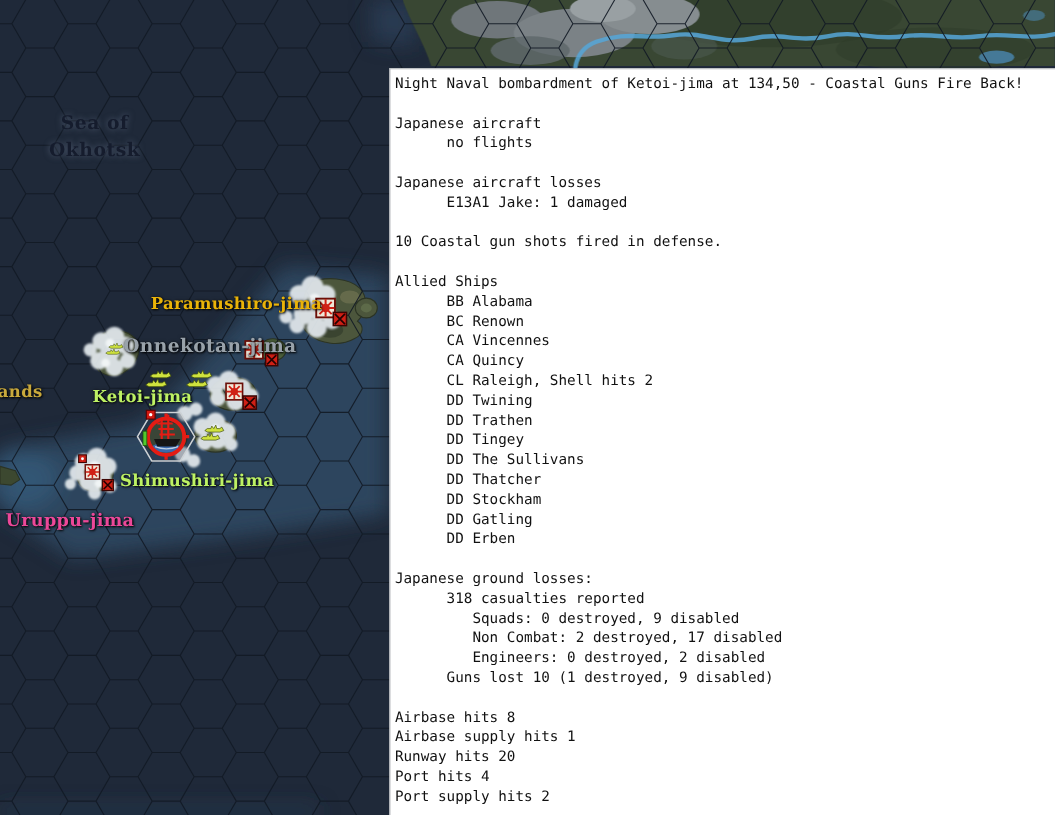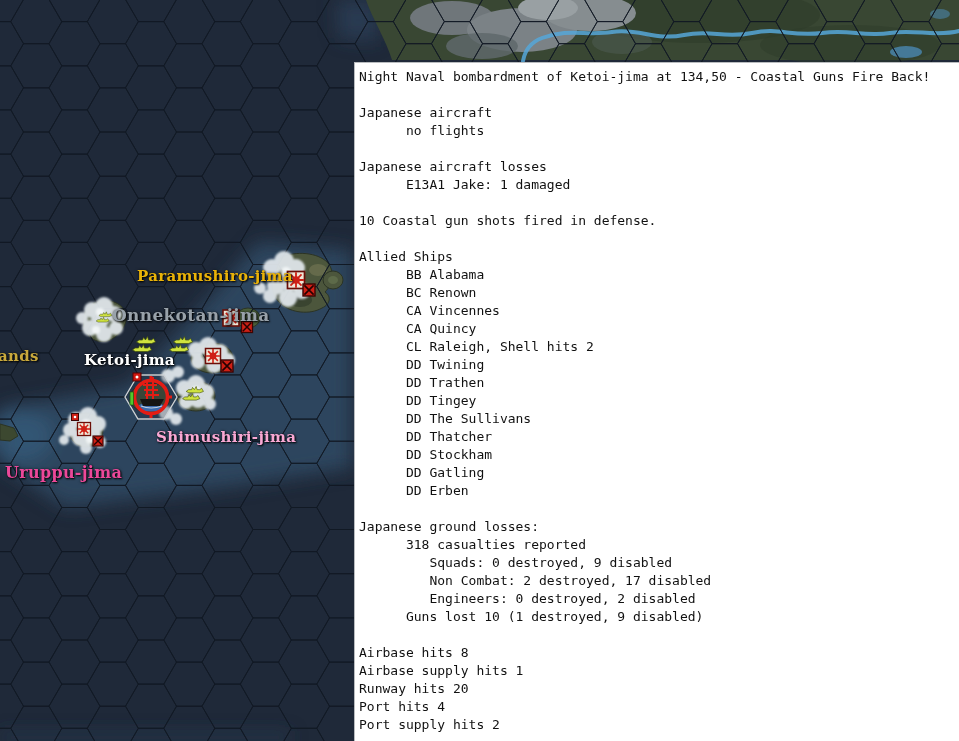--- a/index.html
+++ b/index.html
@@ -193,25 +193,29 @@
     <g>
       <rect x="954" y="255" width="5" height="15" fill="#b5ac94"></rect>
       <rect x="954" y="270" width="5" height="70" fill="#8e8e80"></rect>
       <rect x="954" y="340" width="5" height="75" fill="#3f4a38"></rect>
       <rect x="954" y="415" width="5" height="115" fill="#3e70a4"></rect>
       <rect x="954" y="530" width="5" height="7" fill="#e3e6e8"></rect>
       <rect x="954" y="537" width="5" height="204" fill="url(#sliverFade)"></rect>
     </g>
   </svg>
 
+  <div class="sea-label">
+    <div>Sea of</div>
+    <div>Okhotsk</div>
+  </div>
   <div id="map-labels">
       <div class="map-label" style="left: 137px; top: 267px; font-size: 15px; color: #eab308;">Paramushiro-jima</div>
       <div class="map-label" style="left: 112px; top: 305px; font-size: 17px; color: rgb(153, 162, 170);">Onnekotan-jima</div>
-      <div class="map-label" style="left: 84px; top: 351px; font-size: 15px; color: #ffffff;">Ketoi-jima</div>
-      <div class="map-label" style="left: 109px; top: 428px; font-size: 15px; color: #f9a8d4; margin-left: 47px;">Shimushiri-jima</div>
+      <div class="map-label" style="left: 84px; top: 351px; font-size: 15px; color: #bef264;">Ketoi-jima</div>
+      <div class="map-label" style="left: 109px; top: 428px; font-size: 15px; color: #bef264;">Shimushiri-jima</div>
       <div class="map-label" style="left: 5px; top: 463px; font-size: 16px; color: #ec4899;">Uruppu-jima</div>
       <div class="map-label" style="left: -2px; top: 347px; font-size: 15px; color: rgb(201, 169, 60);">ands</div>
     </div>
 
   <div class="report-panel">
     <pre class="report-text">Night Naval bombardment of Ketoi-jima at 134,50 - Coastal Guns Fire Back!
 
 Japanese aircraft
       no flights
 

